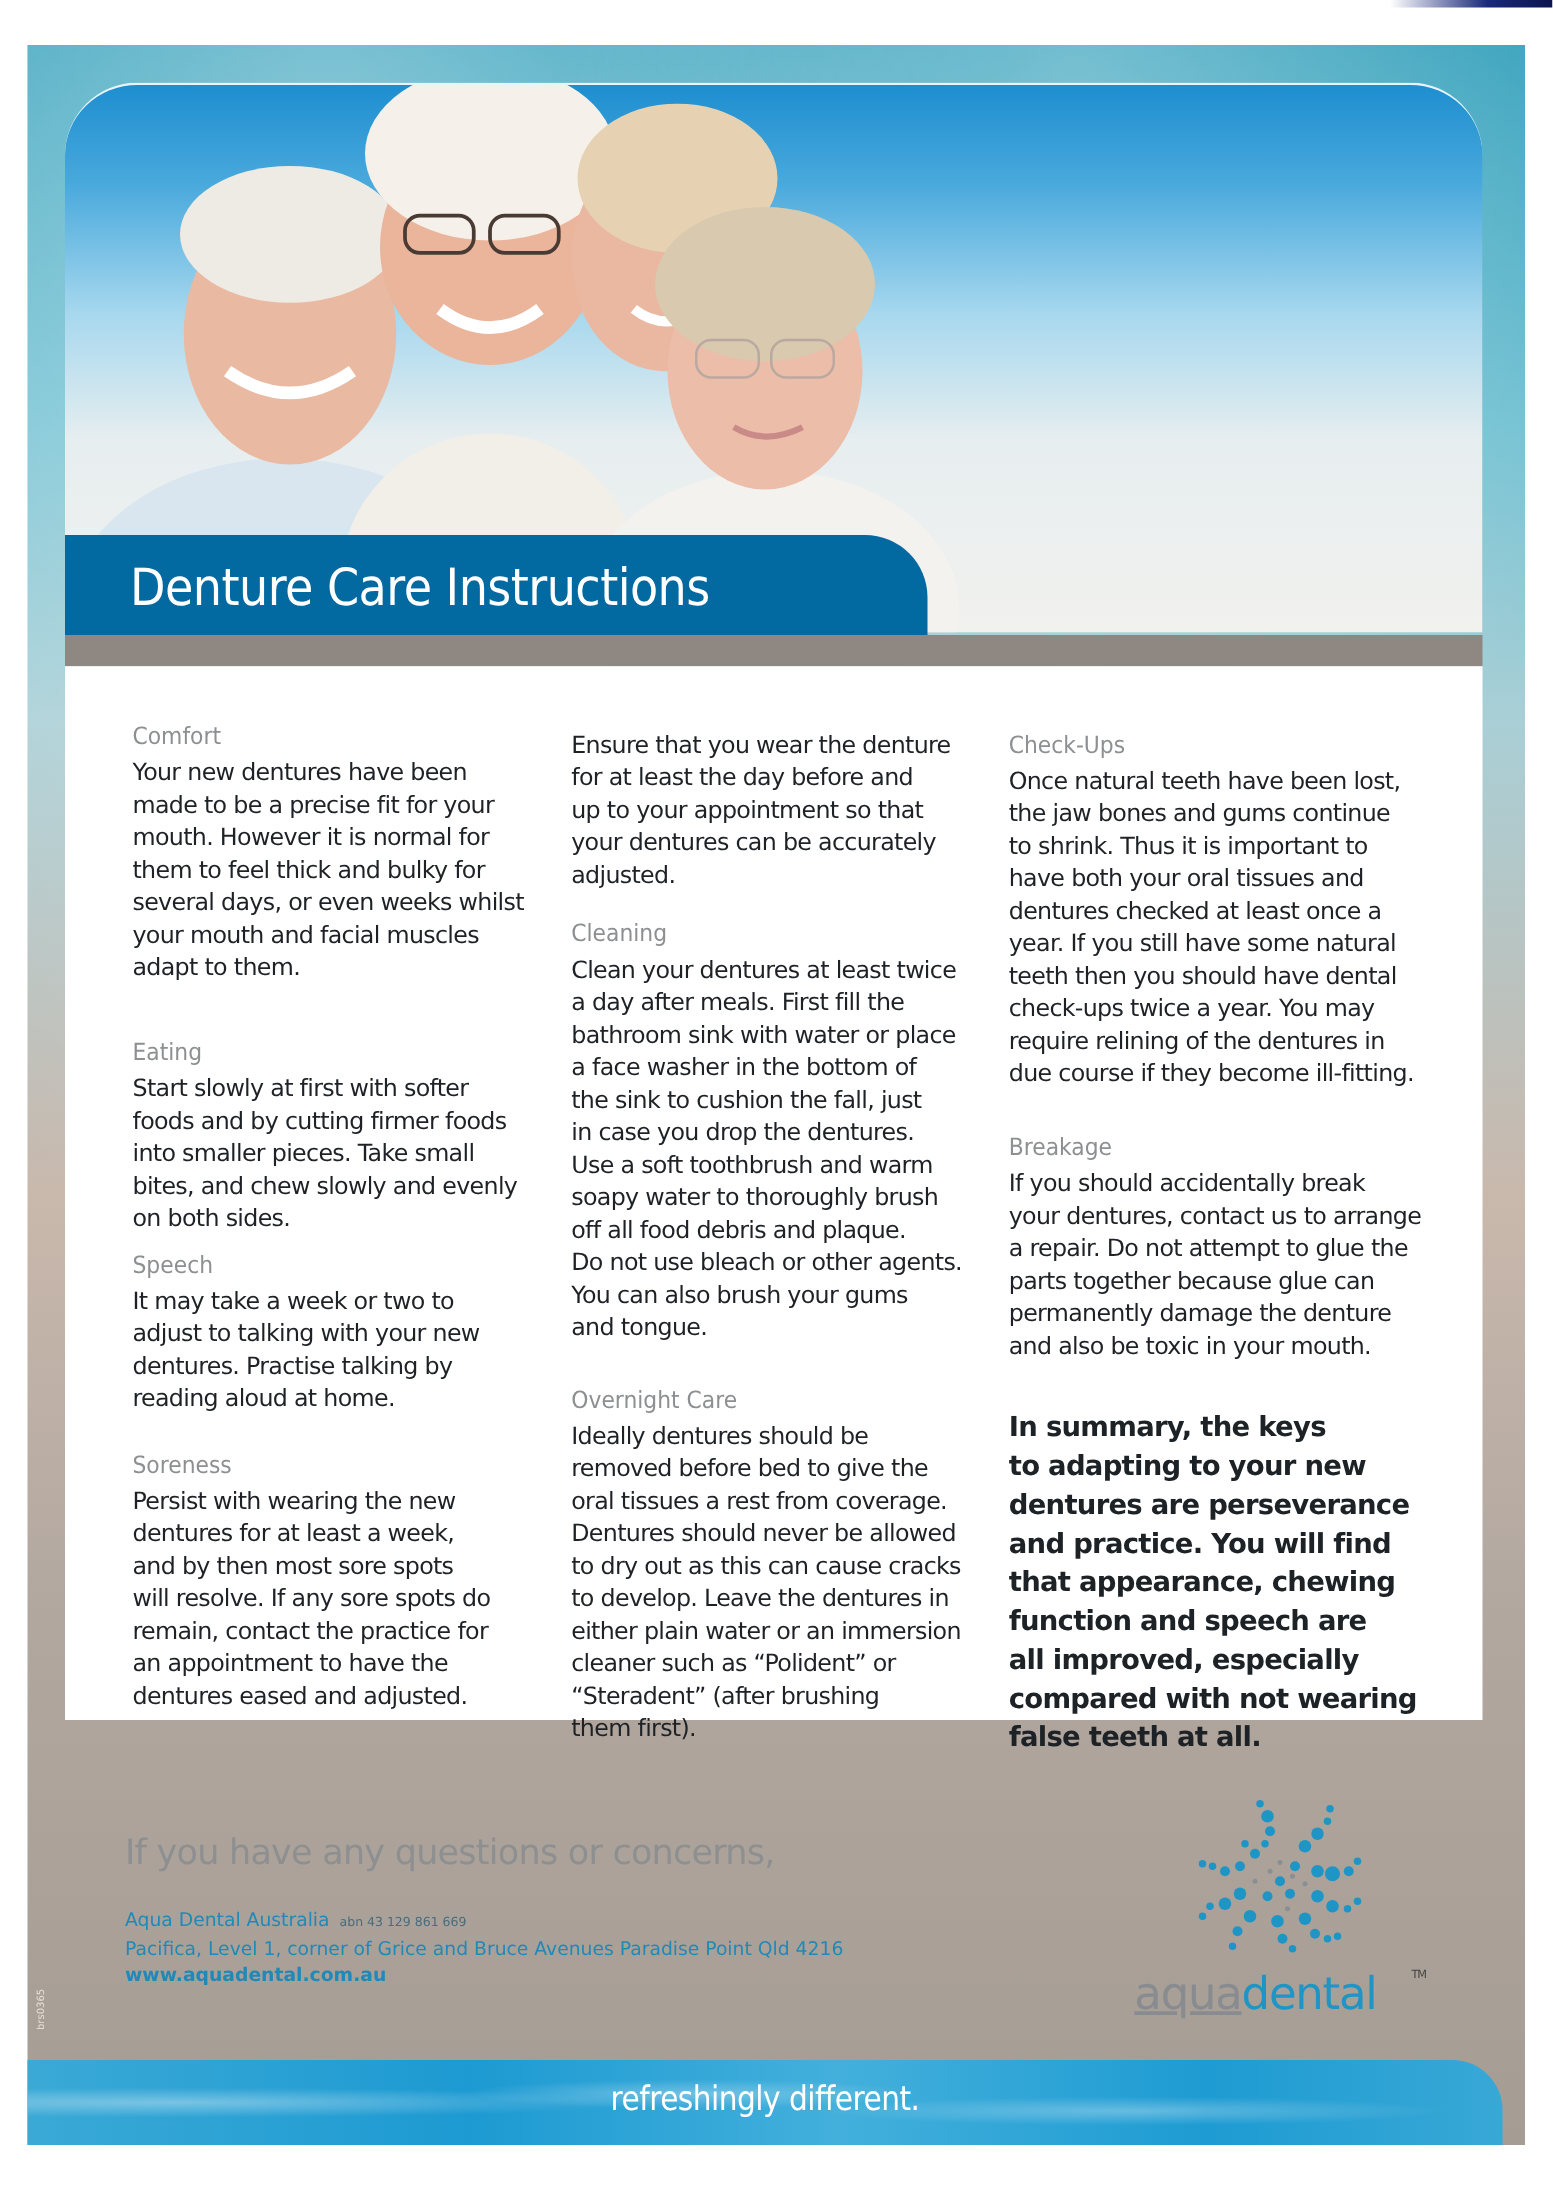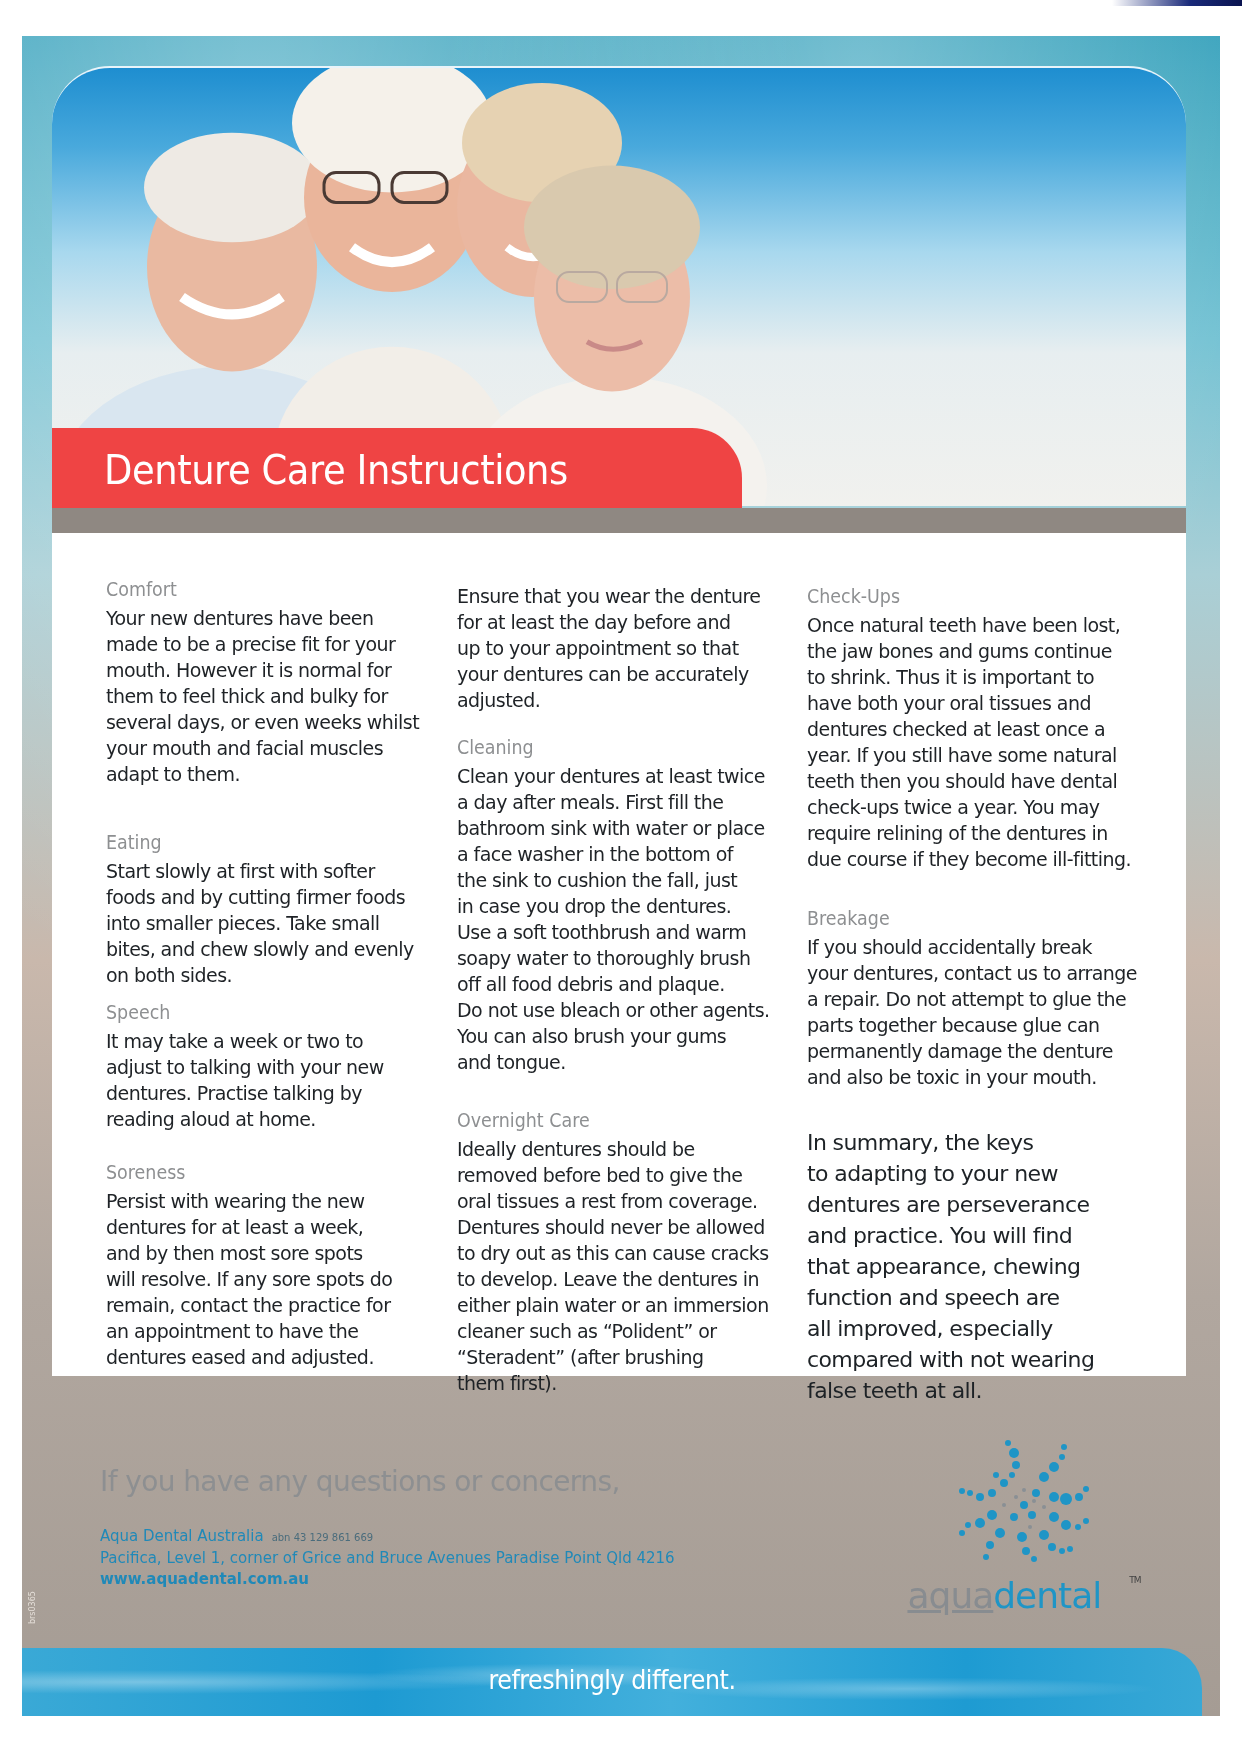--- a/index.html
+++ b/index.html
@@ -22,21 +22,21 @@
     background: linear-gradient(180deg, #1e8ed0 0%, #49a9dc 18%, #a8d8ee 42%, #e7eef0 65%, #f1f1ee 100%);
     border-top: 2px solid #e8f4fa;
   }
   .people { position: absolute; left: 0; top: 0; width: 100%; height: 100%; }
 
   .title-bar {
     position: absolute; left: 52px; top: 428px; width: 1134px; height: 105px;
   }
   .title-tab {
     position: absolute; left: 0; top: 0; width: 690px; height: 80px;
-    background: #ef4444; border-radius: 0 50px 0 0;
+    background: #0369a1; border-radius: 0 50px 0 0;
   }
   .title-strip {
     position: absolute; left: 0; top: 80px; width: 1134px; height: 25px; background: #8f8882;
   }
   .title-text {
     position: absolute; left: 52px; top: 18px;
     font-family: "DejaVu Sans", sans-serif; font-size: 41px; color: #ffffff;
     letter-spacing: -0.5px; transform: scaleX(0.9); transform-origin: left;
     white-space: nowrap;
   }
@@ -55,21 +55,21 @@
     transform: scaleX(0.92); transform-origin: left; white-space: nowrap;
   }
   .section-body {
     font-size: 19px; line-height: 26px; color: #1e2226;
     letter-spacing: -0.55px; white-space: pre-line;
   }
   .section { position: absolute; left: 0; width: 340px; }
 
   .summary {
     position: absolute; left: 0; width: 340px;
-    font-size: 22px; font-weight: normal; line-height: 31px; color: #1d2226;
+    font-size: 22px; font-weight: bold; line-height: 31px; color: #1d2226;
     letter-spacing: -0.6px; white-space: pre-line;
   }
   .cta {
     position: absolute; left: 48px; top: 930px;
     font-size: 28px; line-height: 38px; color: #8d8f91; letter-spacing: -0.6px;
     white-space: nowrap;
   }
   .cta .phone { font-weight: bold; color: #7f8183; }
 
   .address {

